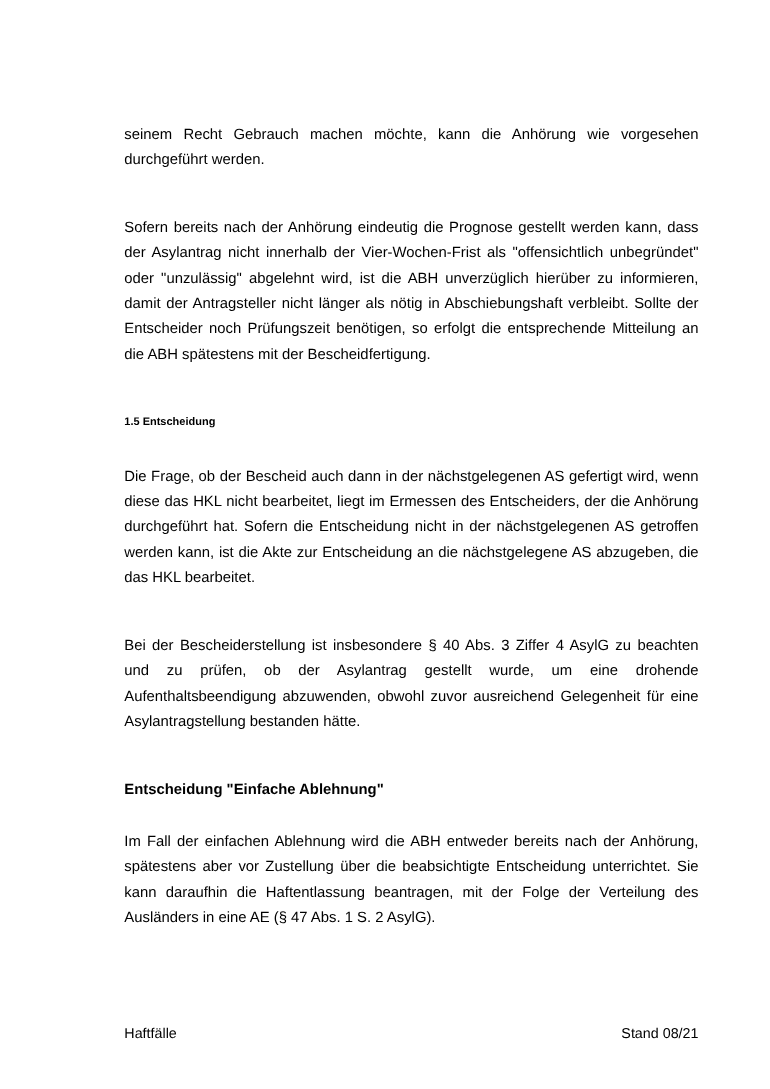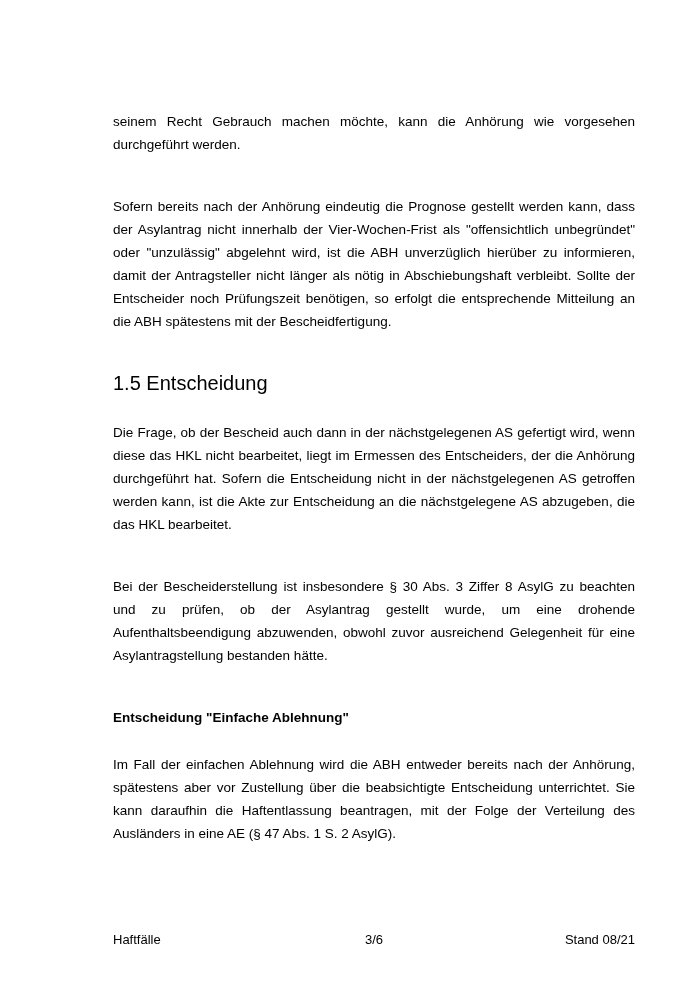--- a/index.html
+++ b/index.html
@@ -20,22 +20,22 @@
     left: 65px;
     width: 570px;
   }
   .para {
     font-size: 13.5px;
     line-height: 23px;
     text-align: justify;
     margin: 0 0 15px 0;
   }
   .heading-major {
-    font-size: 20px;
-    font-weight: 400;
+    font-size: 10px;
+    font-weight: 700;
     line-height: 23px;
     margin: 6px 0 2px 0;
   }
   .heading-minor {
     font-size: 13.5px;
     font-weight: 700;
     line-height: 23px;
     margin: 28px 0 0 0;
   }
   .subheading {
@@ -68,30 +68,29 @@
 
     <p class="para">seinem Recht Gebrauch machen möchte, kann die Anhörung wie vorgesehen durchgeführt werden.</p>
 
 
     <p class="para">Sofern bereits nach der Anhörung eindeutig die Prognose gestellt werden kann, dass der Asylantrag nicht innerhalb der Vier-Wochen-Frist als "offensichtlich unbegründet" oder "unzulässig" abgelehnt wird, ist die ABH unverzüglich hierüber zu informieren, damit der Antragsteller nicht länger als nötig in Abschiebungshaft verbleibt. Sollte der Entscheider noch Prüfungszeit benötigen, so erfolgt die entsprechende Mitteilung an die ABH spätestens mit der Bescheidfertigung.</p>
 
     <h2 class="heading-major">1.5 Entscheidung</h2>
 
     <p class="para">Die Frage, ob der Bescheid auch dann in der nächstgelegenen AS gefertigt wird, wenn diese das HKL nicht bearbeitet, liegt im Ermessen des Entscheiders, der die Anhörung durchgeführt hat. Sofern die Entscheidung nicht in der nächstgelegenen AS getroffen werden kann, ist die Akte zur Entscheidung an die nächstgelegene AS abzugeben, die das HKL bearbeitet.</p>
 
-    <p class="para">Bei der Bescheiderstellung ist insbesondere § 30 Abs. 3 Ziffer 8 AsylG zu beachten und zu prüfen, ob der Asylantrag gestellt wurde, um eine drohende Aufenthaltsbeendigung abzuwenden, obwohl zuvor ausreichend Gelegenheit für eine Asylantragstellung bestanden hätte.</p>
+    <p class="para">Bei der Bescheiderstellung ist insbesondere § 40 Abs. 3 Ziffer 4 AsylG zu beachten und zu prüfen, ob der Asylantrag gestellt wurde, um eine drohende Aufenthaltsbeendigung abzuwenden, obwohl zuvor ausreichend Gelegenheit für eine Asylantragstellung bestanden hätte.</p>
 
 
 
 
     <div class="subheading">Entscheidung "Einfache Ablehnung"</div>
 
     <p class="para no-gap">Im Fall der einfachen Ablehnung wird die ABH entweder bereits nach der Anhörung, spätestens aber vor Zustellung über die beabsichtigte Entscheidung unterrichtet. Sie kann daraufhin die Haftentlassung beantragen, mit der Folge der Verteilung des Ausländers in eine AE (§ 47 Abs. 1 S. 2 AsylG).</p>
 
   </div>
 
   <div class="footer">
     <span class="f-left">Haftfälle</span>
-    <span class="f-center">3/6</span>
     <span class="f-right">Stand 08/21</span>
   </div>
 
 </div>
 
 </body></html>

